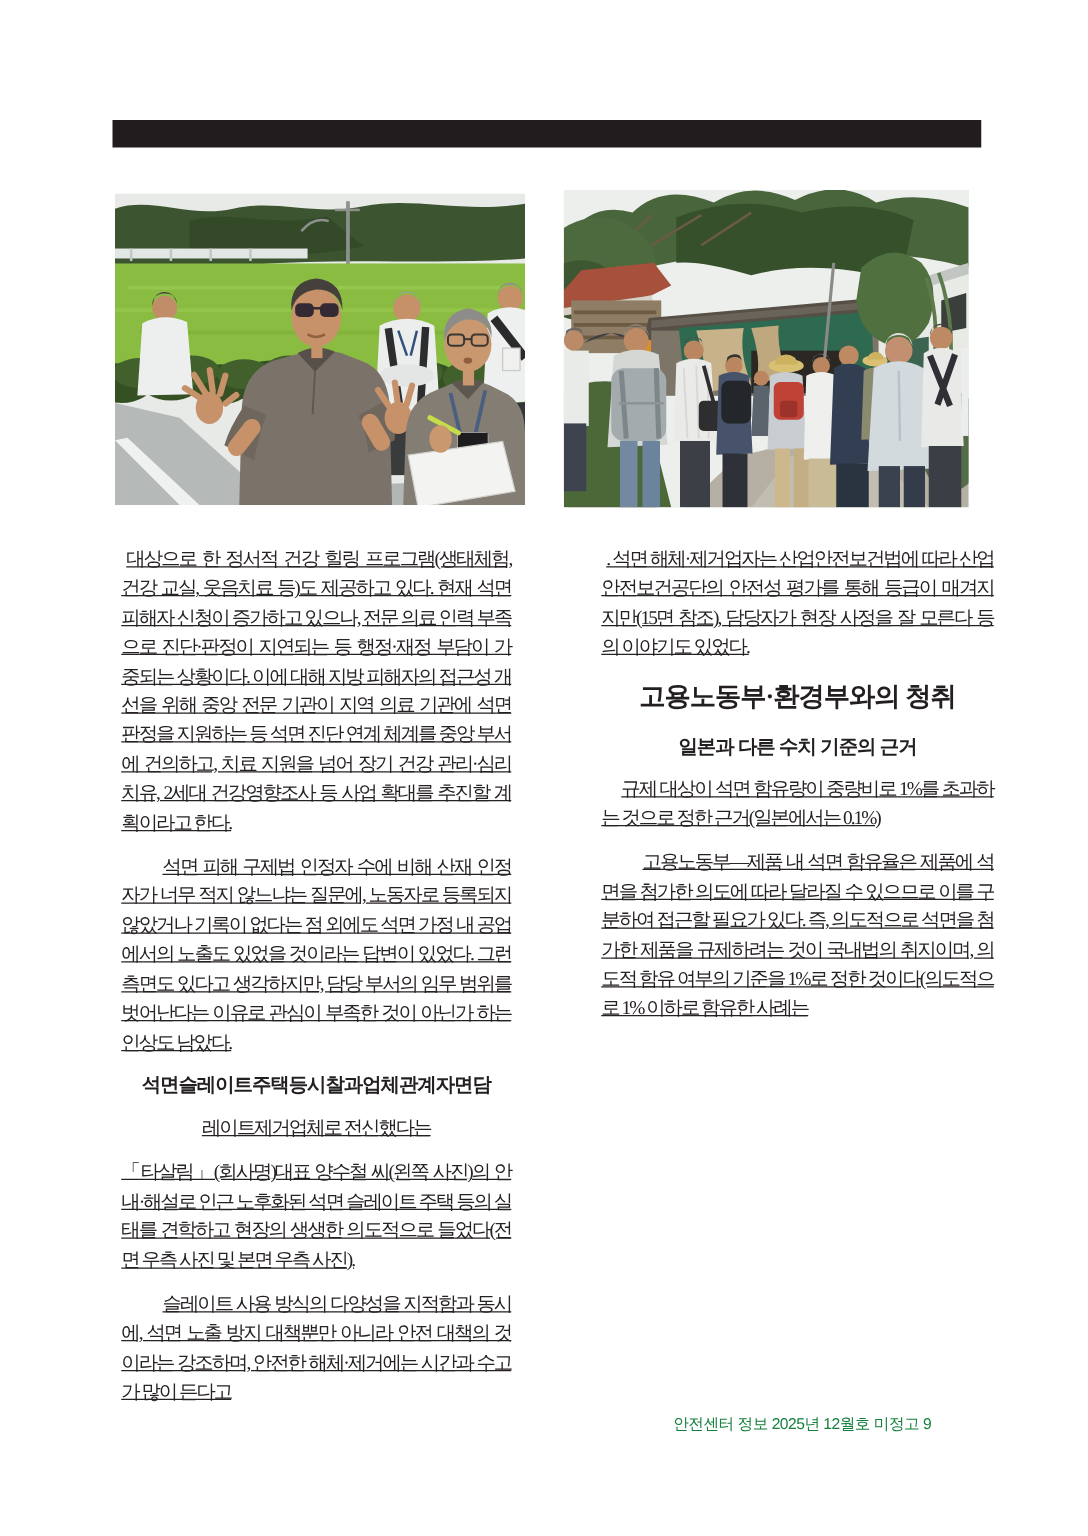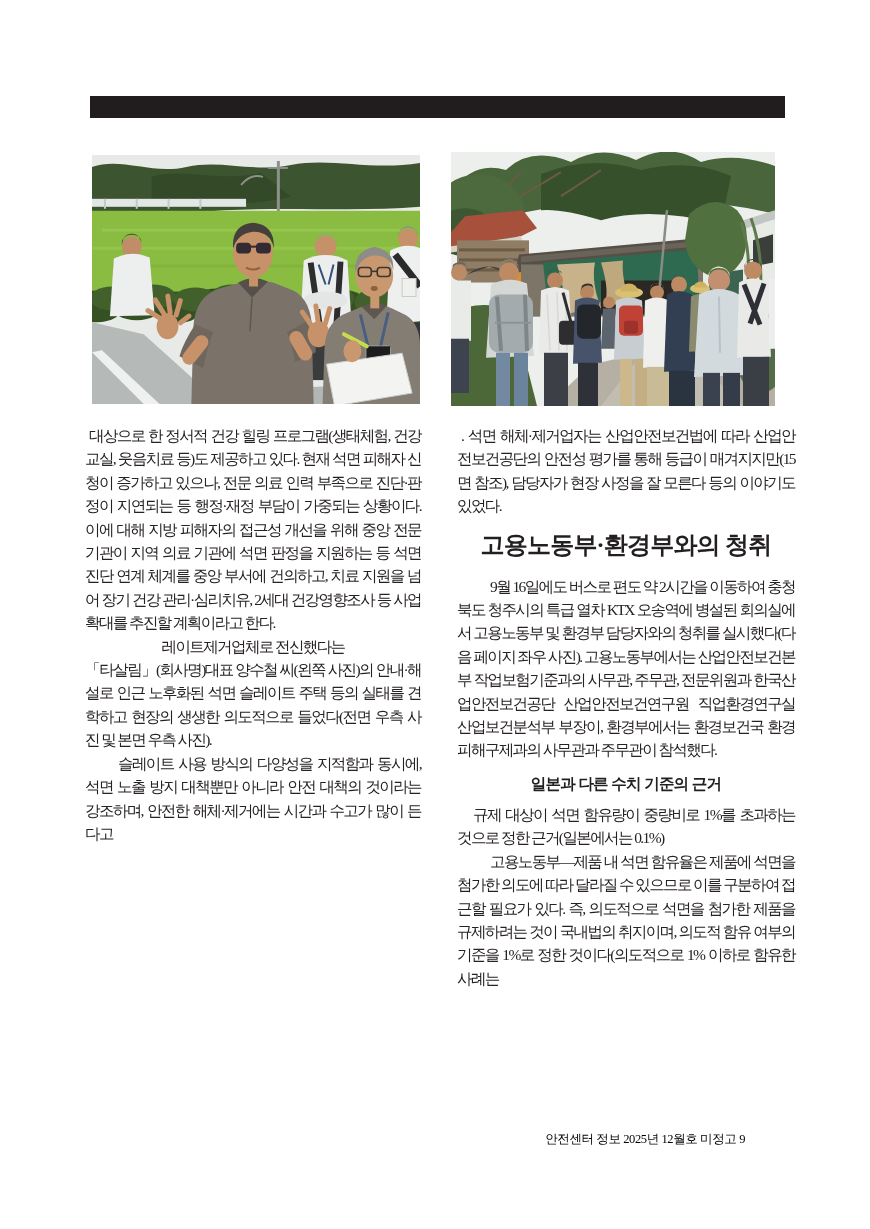--- a/index.html
+++ b/index.html
@@ -11,40 +11,40 @@
   .photo{position:absolute;overflow:hidden;background:#e8eae7;}
   .photo svg{display:block;width:100%;height:100%;}
   .photo-left{left:92px;top:155px;width:328px;height:249px;}
   .photo-right{left:451px;top:152px;width:324px;height:254px;}
   .col{
     position:absolute;color:#262122;
     font-family:"Liberation Serif","DejaVu Serif",serif;
     font-size:15.5px;line-height:23.4px;letter-spacing:-1.6px;
     text-align:justify;
   }
-  .col p{margin:0;word-break:break-all;}
+  .col p{margin:12px;word-break:break-all;text-decoration:underline;}
   .col-left{left:85px;top:424px;width:336px;}
-  .col-right{left:457px;top:424px;width:338px;}
+  .col-right{left:469px;top:424px;width:338px;}
   .indent-2{text-indent:33px;}
   .indent-1{text-indent:16px;}
   .indent-s{text-indent:4px;}
   .line-just{text-align:justify;text-align-last:justify;word-break:break-all;margin:0;text-indent:28px;}
   .line-center{text-align:right;text-align-last:center;margin:0;}
   .h-small{
     font-family:"Liberation Sans",sans-serif;font-weight:bold;font-size:15.5px;
     letter-spacing:-0.8px;text-align:center;color:#231f20;margin:11px 0 9px;line-height:21px;
   }
   .h-large{
-    font-family:"Liberation Serif","DejaVu Serif",serif;font-weight:bold;font-size:24px;
+    font-family:"Liberation Serif","DejaVu Serif",serif;font-weight:bold;font-size:21px;
     letter-spacing:-0.8px;text-align:center;color:#231f20;margin:14px 0 17px;line-height:26px;
   }
   .footer{
     position:absolute;left:447px;top:1131px;width:298px;text-align:right;
-    font-size:12.5px;letter-spacing:-0.4px;color:#000000;
-    font-family:Liberation Serif, serif;
+    font-size:12.5px;letter-spacing:-0.4px;color:#15803d;
+    font-family:Liberation Sans, sans-serif;
   }
 </style>
 </head>
 <body>
 
 <div class="topbar"></div>
 
 <div class="photo photo-left">
   <svg viewBox="0 0 330 250" preserveAspectRatio="none">
     <rect width="330" height="250" fill="#e7eae6"></rect>
@@ -254,27 +254,28 @@
       <path d="M288,130 q14,-8 28,0 l4,74 -34,1 Z" fill="#e9eae8"></path>
       <path d="M293,132 l16,40 M313,131 l-14,40" stroke="#2f3036" stroke-width="5"></path>
       <rect x="292" y="204" width="26" height="49" fill="#3a3e45"></rect>
       <rect x="318" y="126" width="8" height="70" fill="#eceded"></rect>
     </g>
   </svg>
 </div>
 
 <div class="col col-left">
   <p class="indent-s">대상으로 한 정서적 건강 힐링 프로그램(생태체험, 건강 교실, 웃음치료 등)도 제공하고 있다. 현재 석면 피해자 신청이 증가하고 있으나, 전문 의료 인력 부족으로 진단·판정이 지연되는 등 행정·재정 부담이 가중되는 상황이다. 이에 대해 지방 피해자의 접근성 개선을 위해 중앙 전문 기관이 지역 의료 기관에 석면 판정을 지원하는 등 석면 진단 연계 체계를 중앙 부서에 건의하고, 치료 지원을 넘어 장기 건강 관리·심리치유, 2세대 건강영향조사 등 사업 확대를 추진할 계획이라고 한다.</p>
+  <p class="indent-2">석면 피해 구제법 인정자 수에 비해 산재 인정자가 너무 적지 않느냐는 질문에, 노동자로 등록되지 않았거나 기록이 없다는 점 외에도 석면 가정 내 공업에서의 노출도 있었을 것이라는 답변이 있었다. 그런 측면도 있다고 생각하지만, 담당 부서의 임무 범위를 벗어난다는 이유로 관심이 부족한 것이 아닌가 하는 인상도 남았다.</p>
+  <div class="h-small">석면슬레이트주택등시찰과업체관계자면담</div>
   <p class="line-center">레이트제거업체로 전신했다는</p>
   <p>「타살림」(회사명)대표 양수철 씨(왼쪽 사진)의 안내·해설로 인근 노후화된 석면 슬레이트 주택 등의 실태를 견학하고 현장의 생생한 의도적으로 들었다(전면 우측 사진 및 본면 우측 사진).</p>
   <p class="indent-2">슬레이트 사용 방식의 다양성을 지적함과 동시에, 석면 노출 방지 대책뿐만 아니라 안전 대책의 것이라는 강조하며, 안전한 해체·제거에는 시간과 수고가 많이 든다고</p>
 </div>
 
 <div class="col col-right">
   <p class="indent-s">. 석면 해체·제거업자는 산업안전보건법에 따라 산업안전보건공단의 안전성 평가를 통해 등급이 매겨지지만(15면 참조), 담당자가 현장 사정을 잘 모른다 등의 이야기도 있었다.</p>
   <div class="h-large">고용노동부·환경부와의 청취</div>
-  <p class="indent-2">9월 16일에도 버스로 편도 약 2시간을 이동하여 충청북도 청주시의 특급 열차 KTX 오송역에 병설된 회의실에서 고용노동부 및 환경부 담당자와의 청취를 실시했다(다음 페이지 좌우 사진). 고용노동부에서는 산업안전보건본부 작업보험기준과의 사무관, 주무관, 전문위원과 한국산업안전보건공단 산업안전보건연구원 직업환경연구실 산업보건분석부 부장이, 환경부에서는 환경보건국 환경피해구제과의 사무관과 주무관이 참석했다.</p>
   <div class="h-small">일본과 다른 수치 기준의 근거</div>
   <p class="indent-1">규제 대상이 석면 함유량이 중량비로 1%를 초과하는 것으로 정한 근거(일본에서는 0.1%)</p>
   <p class="indent-2">고용노동부—제품 내 석면 함유율은 제품에 석면을 첨가한 의도에 따라 달라질 수 있으므로 이를 구분하여 접근할 필요가 있다. 즉, 의도적으로 석면을 첨가한 제품을 규제하려는 것이 국내법의 취지이며, 의도적 함유 여부의 기준을 1%로 정한 것이다(의도적으로 1% 이하로 함유한 사례는</p>
 </div>
 
 <div class="footer">안전센터 정보 2025년 12월호 미정고 9</div>
 
 </body></html>

